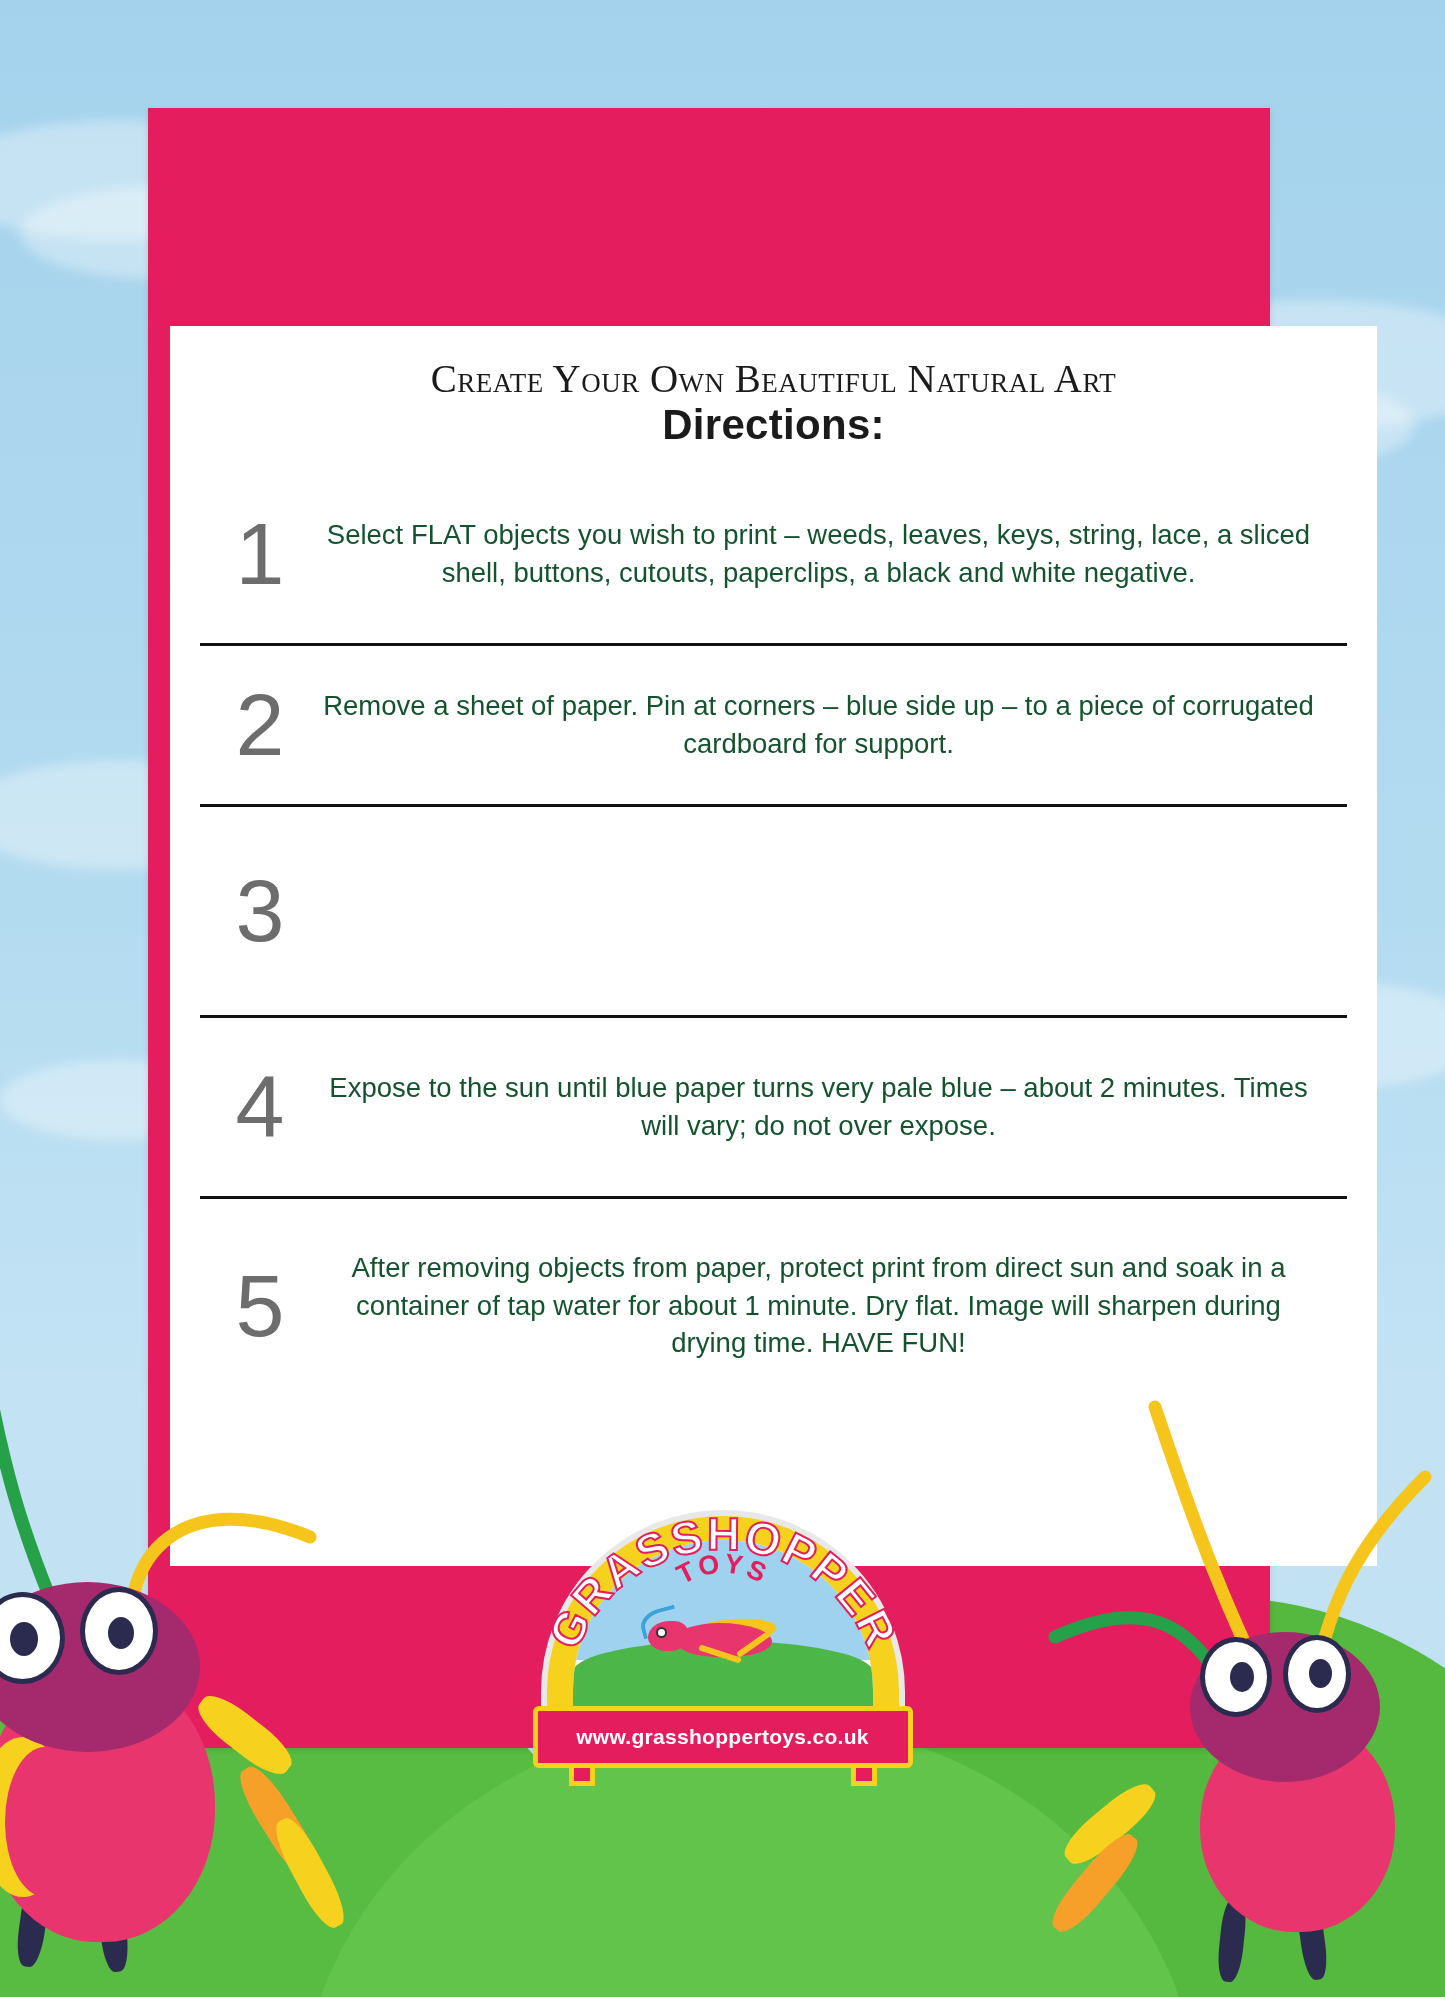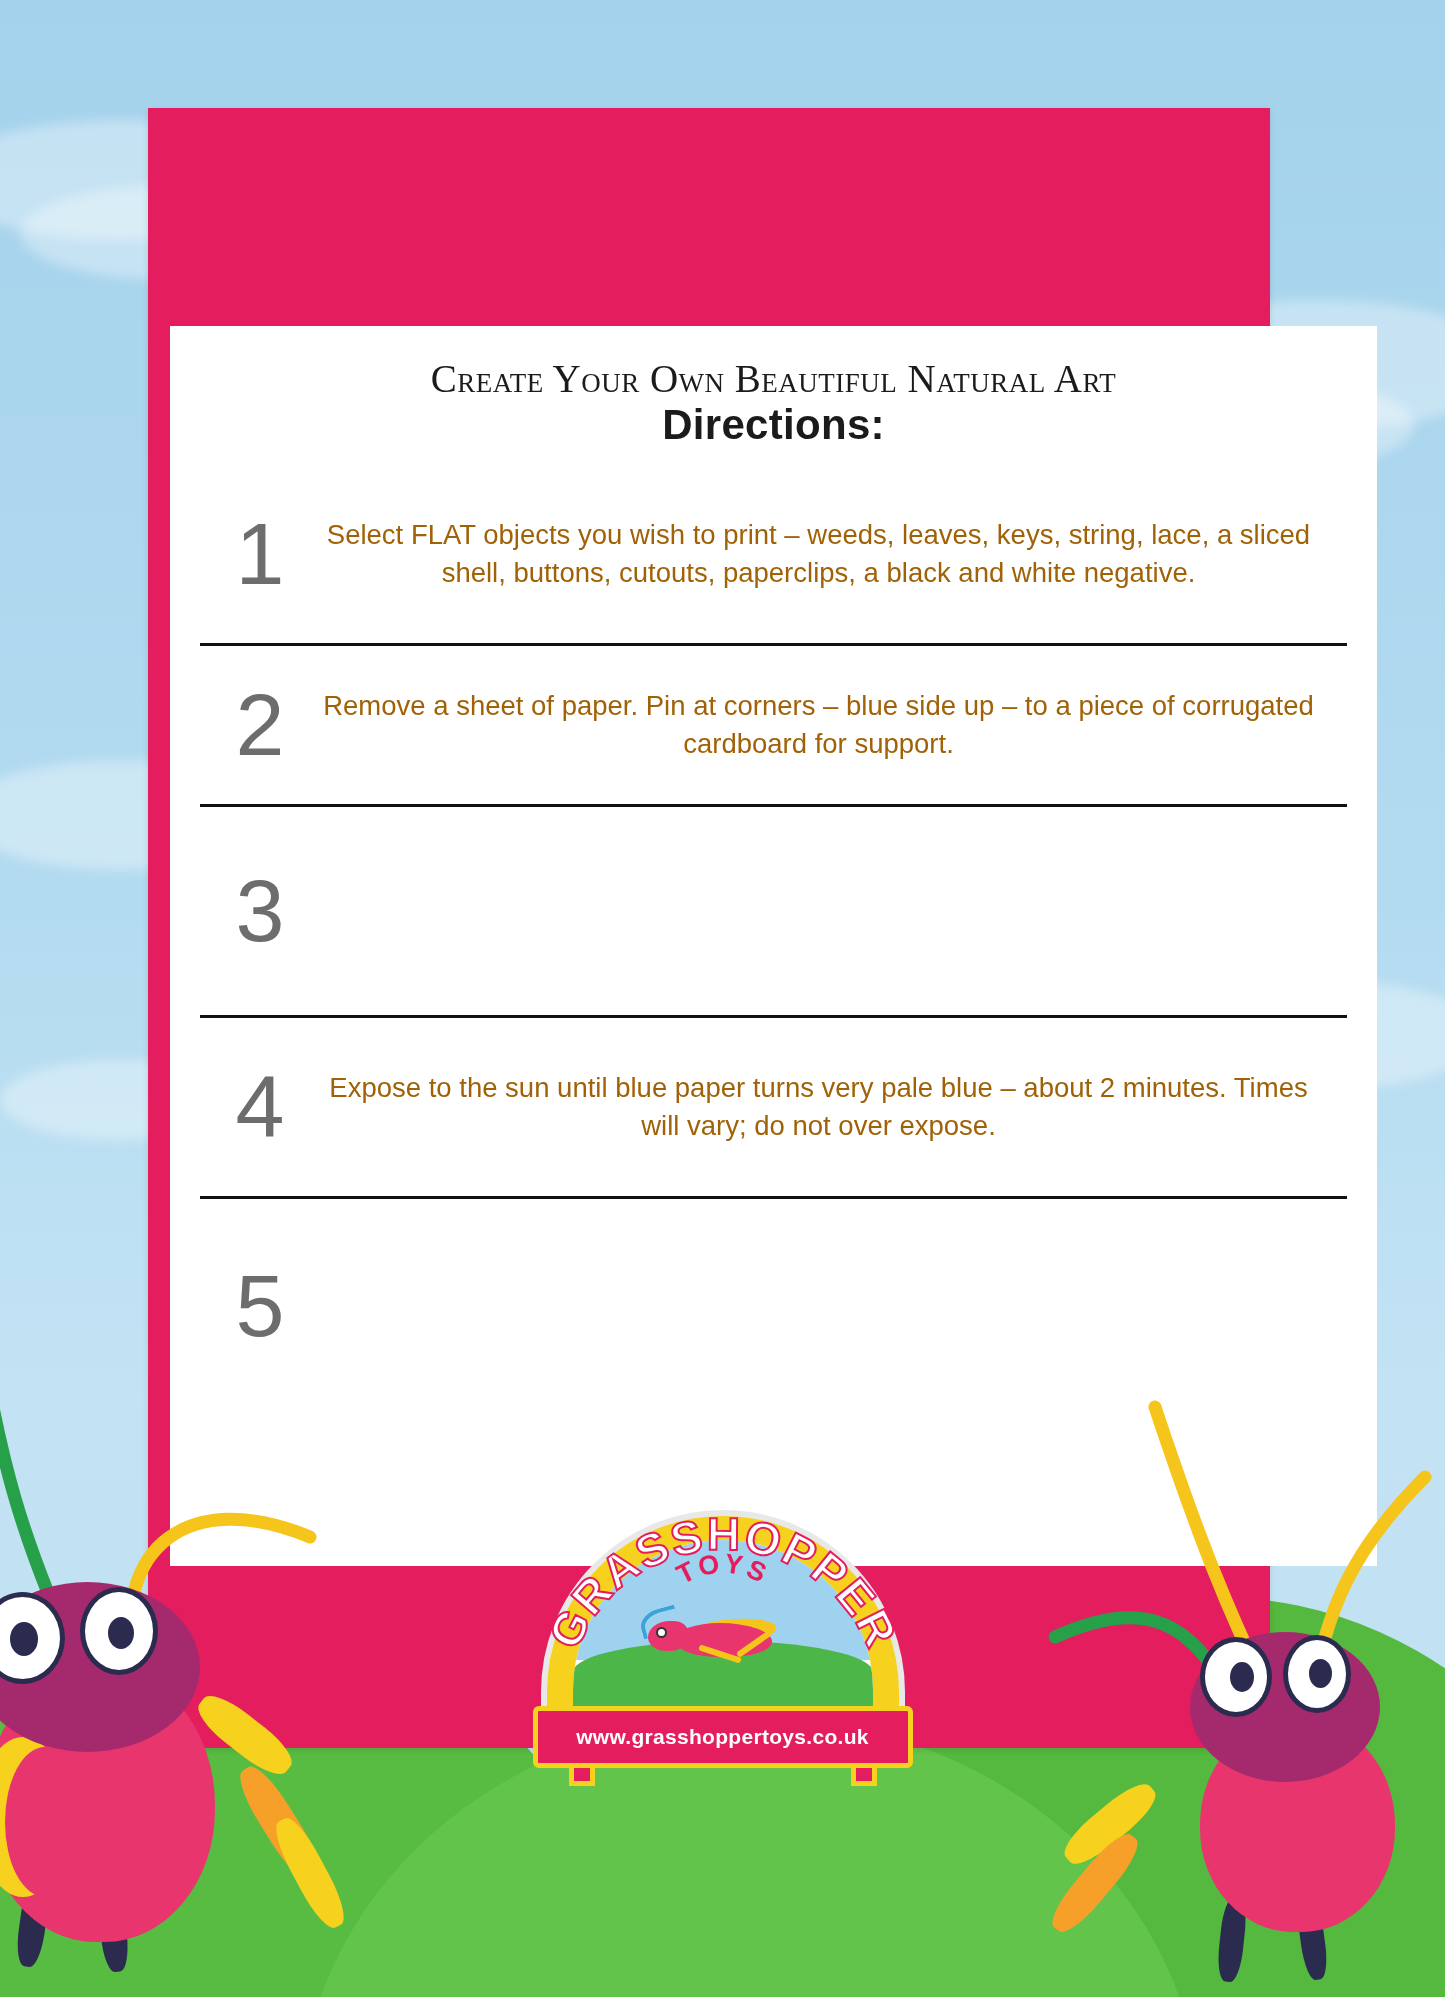--- a/index.html
+++ b/index.html
@@ -143,21 +143,21 @@
     color: #6d6d6d;
     font-weight: 400;
     font-family: "Liberation Sans", sans-serif;
     line-height: 1;
   }
   .step-text {
     flex: 1;
     text-align: center;
     font-size: 27.5px;
     line-height: 1.38;
-    color: #a16207;
+    color: #14532d;
     padding-right: 30px;
   }
   .step.s1 { min-height: 150px; }
   .step.s2 { min-height: 130px; }
   .step.s3 { min-height: 180px; }
   .step.s4 { min-height: 150px; }
   .step.s5 { min-height: 185px; }
 
   
   .logo {
@@ -359,20 +359,21 @@
         <div class="step-num">3</div>
       </div>
 
       <div class="step s4">
         <div class="step-num">4</div>
         <div class="step-text">Expose to the sun until blue paper turns very pale blue – about 2 minutes. Times will vary; do not over expose.</div>
       </div>
 
       <div class="step s5">
         <div class="step-num">5</div>
+        <div class="step-text">After removing objects from paper, protect print from direct sun and soak in a container of tap water for about 1 minute. Dry flat. Image will sharpen during drying time. HAVE FUN!</div>
       </div>
 
     </div>
   </div>
 </div>
 
 <div class="logo">
   <div class="logo-arch">
     <div class="logo-arch-inner">
       <div class="logo-sky"></div>

